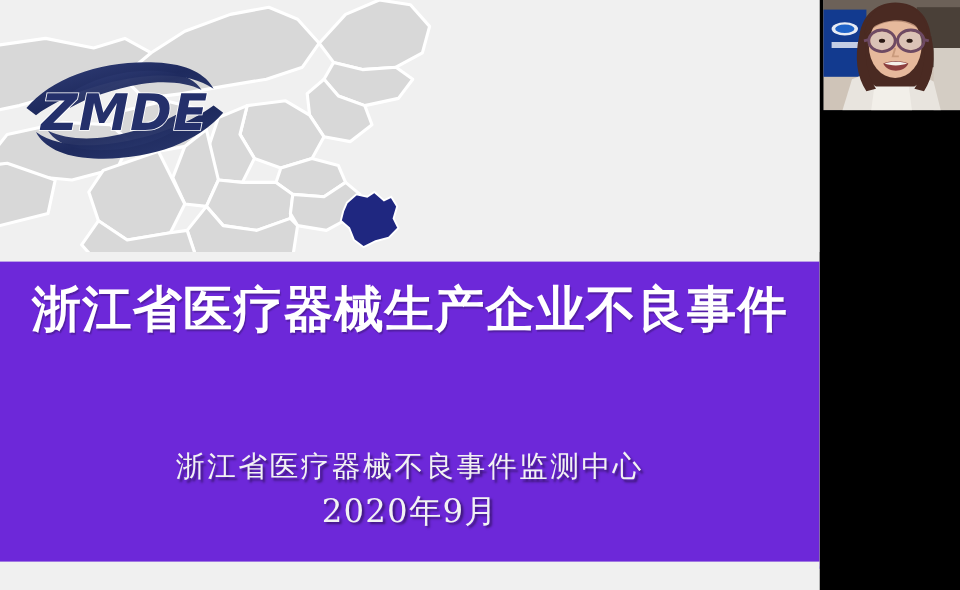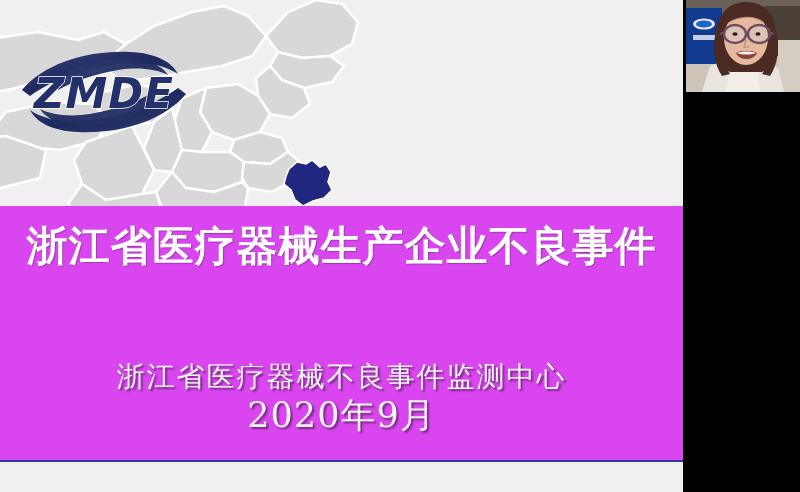--- a/index.html
+++ b/index.html
@@ -58,24 +58,24 @@
     top: 42px;
     width: 180px;
     height: 98px;
   }
   .logo svg { width: 100%; height: 100%; display: block; }
 
   
   .title-band {
     position: absolute;
     left: 0;
-    top: 206px;
+    top: 218px;
     width: 683px;
     height: 256px;
-    background: #d946ef;
+    background: #6d28d9;
     box-sizing: border-box;
     border-bottom: 2px solid #2f37a8;
   }
 
   .title-block {
     position: absolute;
     left: 0;
     top: 14px;
     width: 683px;
     text-align: center;
@@ -95,28 +95,28 @@
     position: absolute;
     left: 0;
     top: 152px;
     width: 683px;
     text-align: center;
   }
   .subtitle-line {
     color: #f2f2f4;
     font-family: "DejaVu Serif", "Liberation Serif", serif;
     font-weight: normal;
-    font-size: 28px;
+    font-size: 24px;
     line-height: 38px;
     letter-spacing: 2px;
     white-space: nowrap;
     text-shadow: 2px 2px 2px rgba(0,0,0,0.45);
   }
   .subtitle-line.date {
-    font-size: 35px;
+    font-size: 27px;
     letter-spacing: 1px;
   }
 
   
   .bottom-strip {
     position: absolute;
     left: 0;
     top: 468px;
     width: 683px;
     height: 24px;

